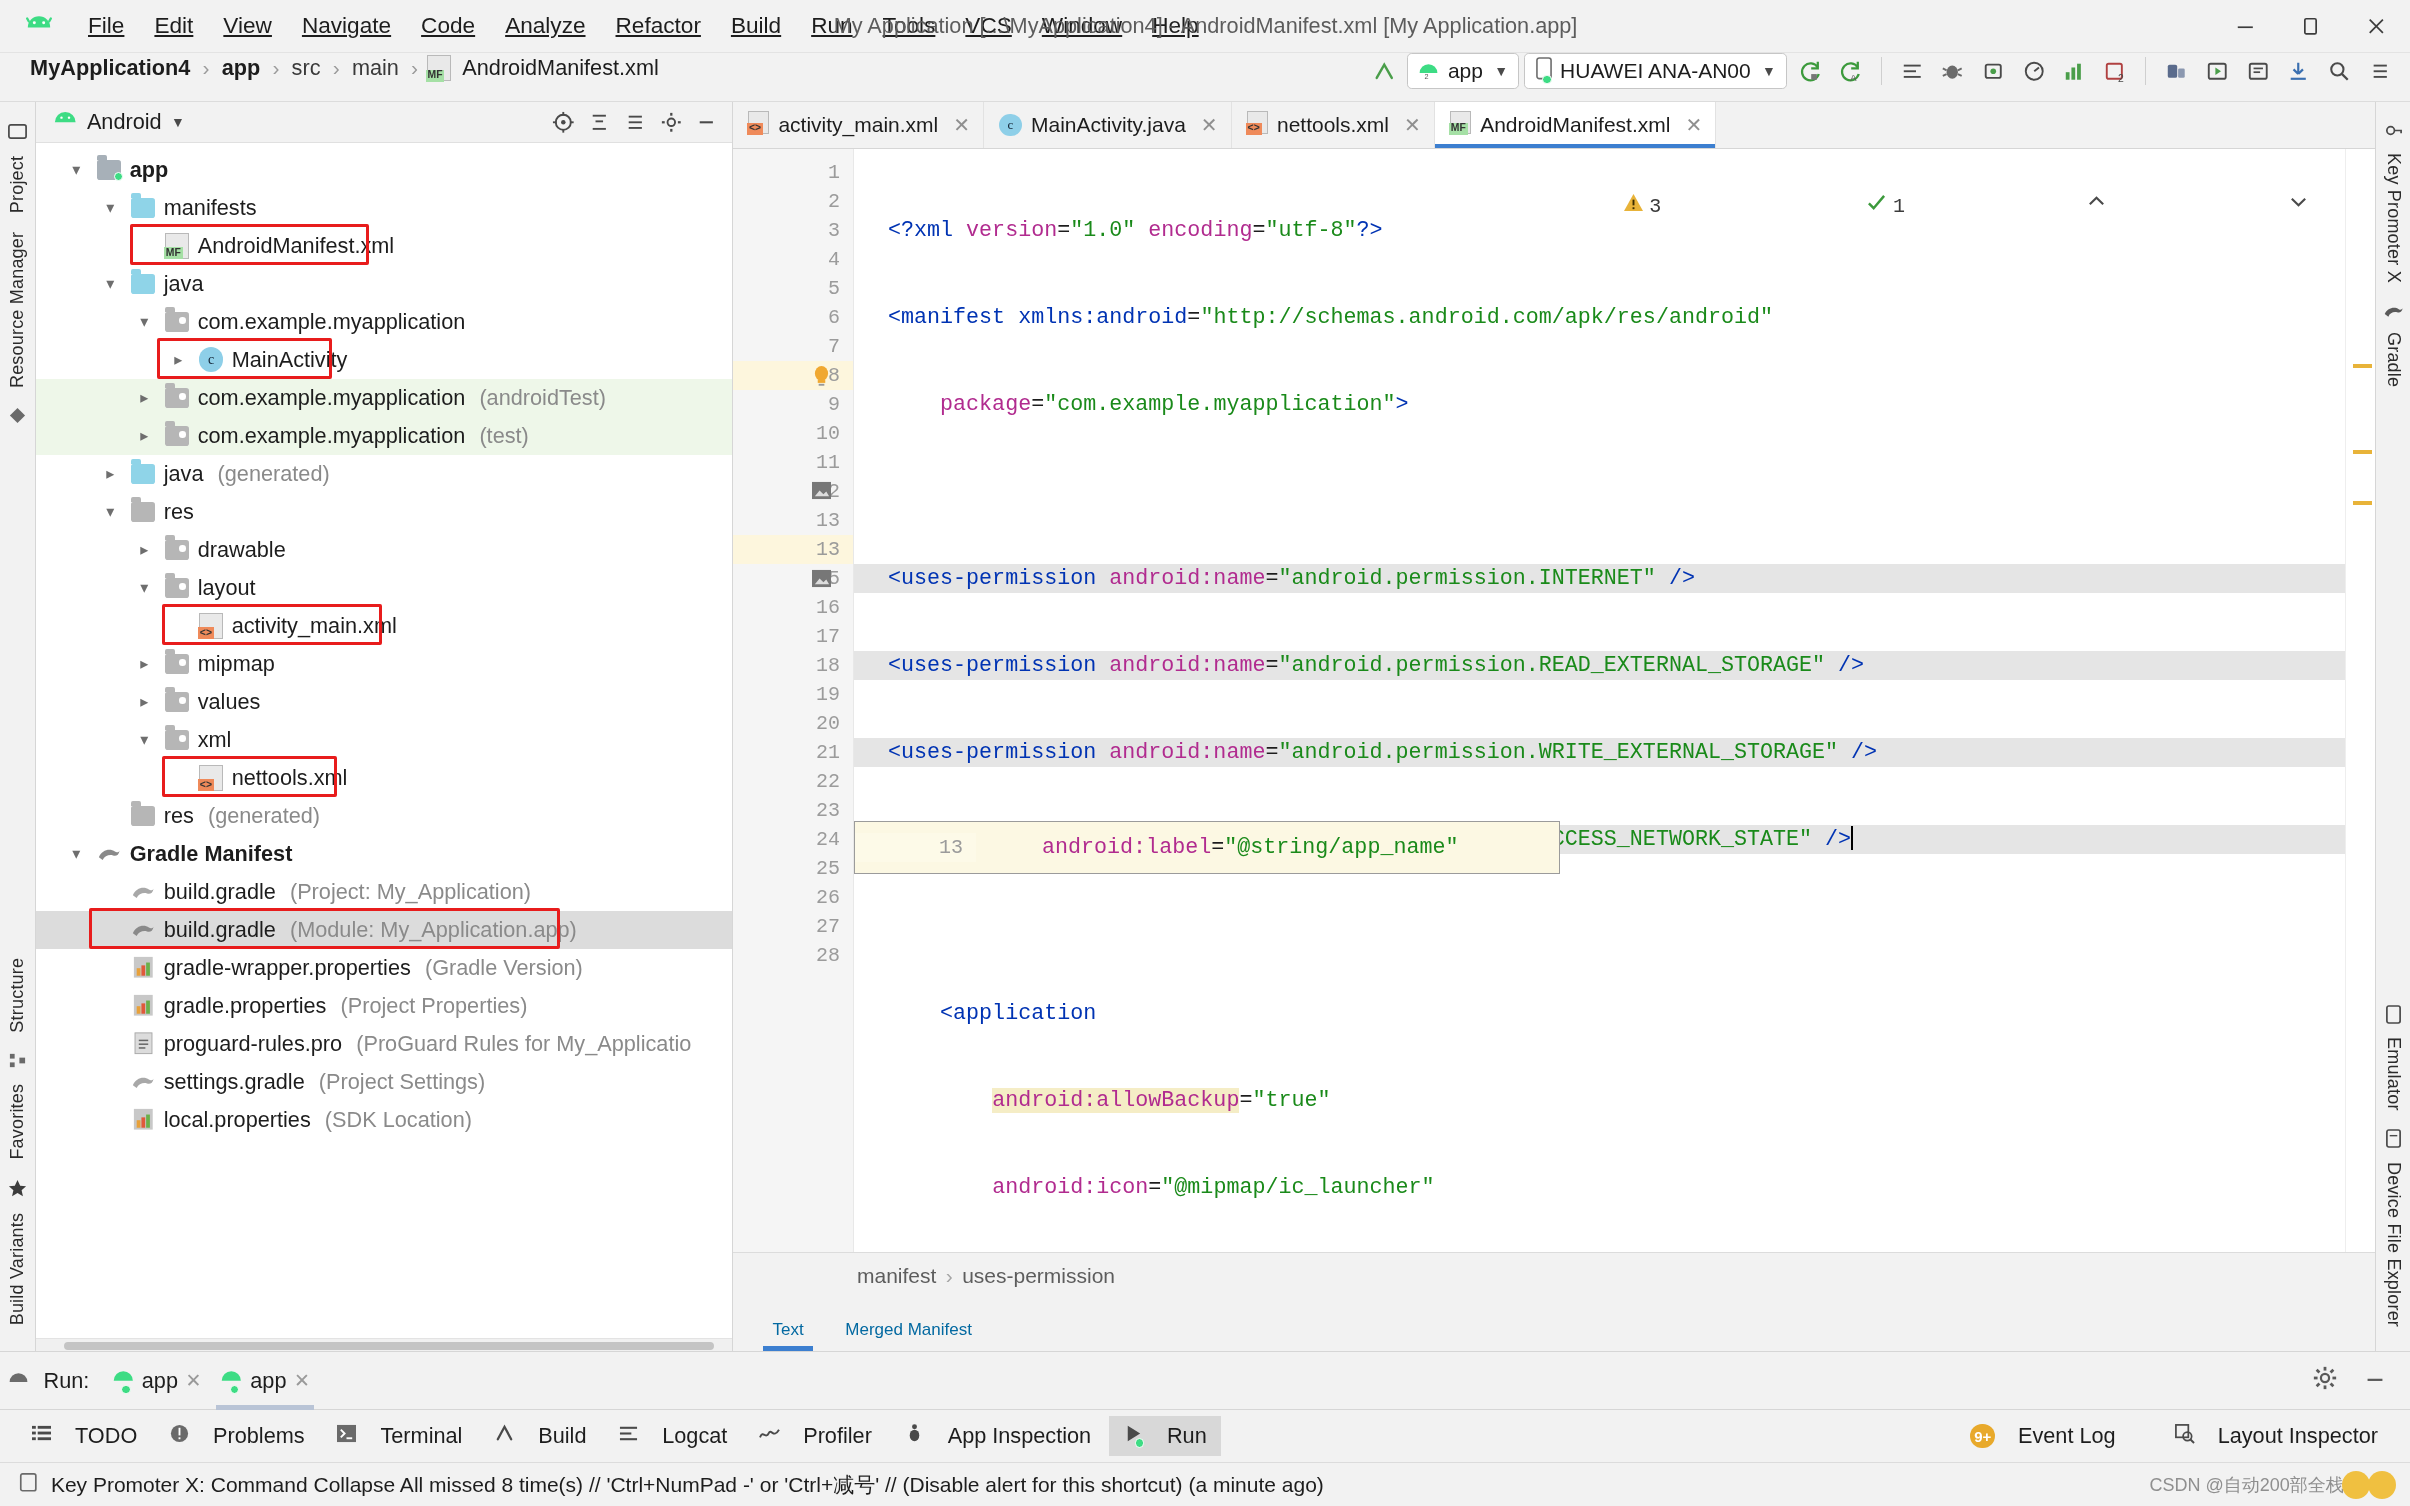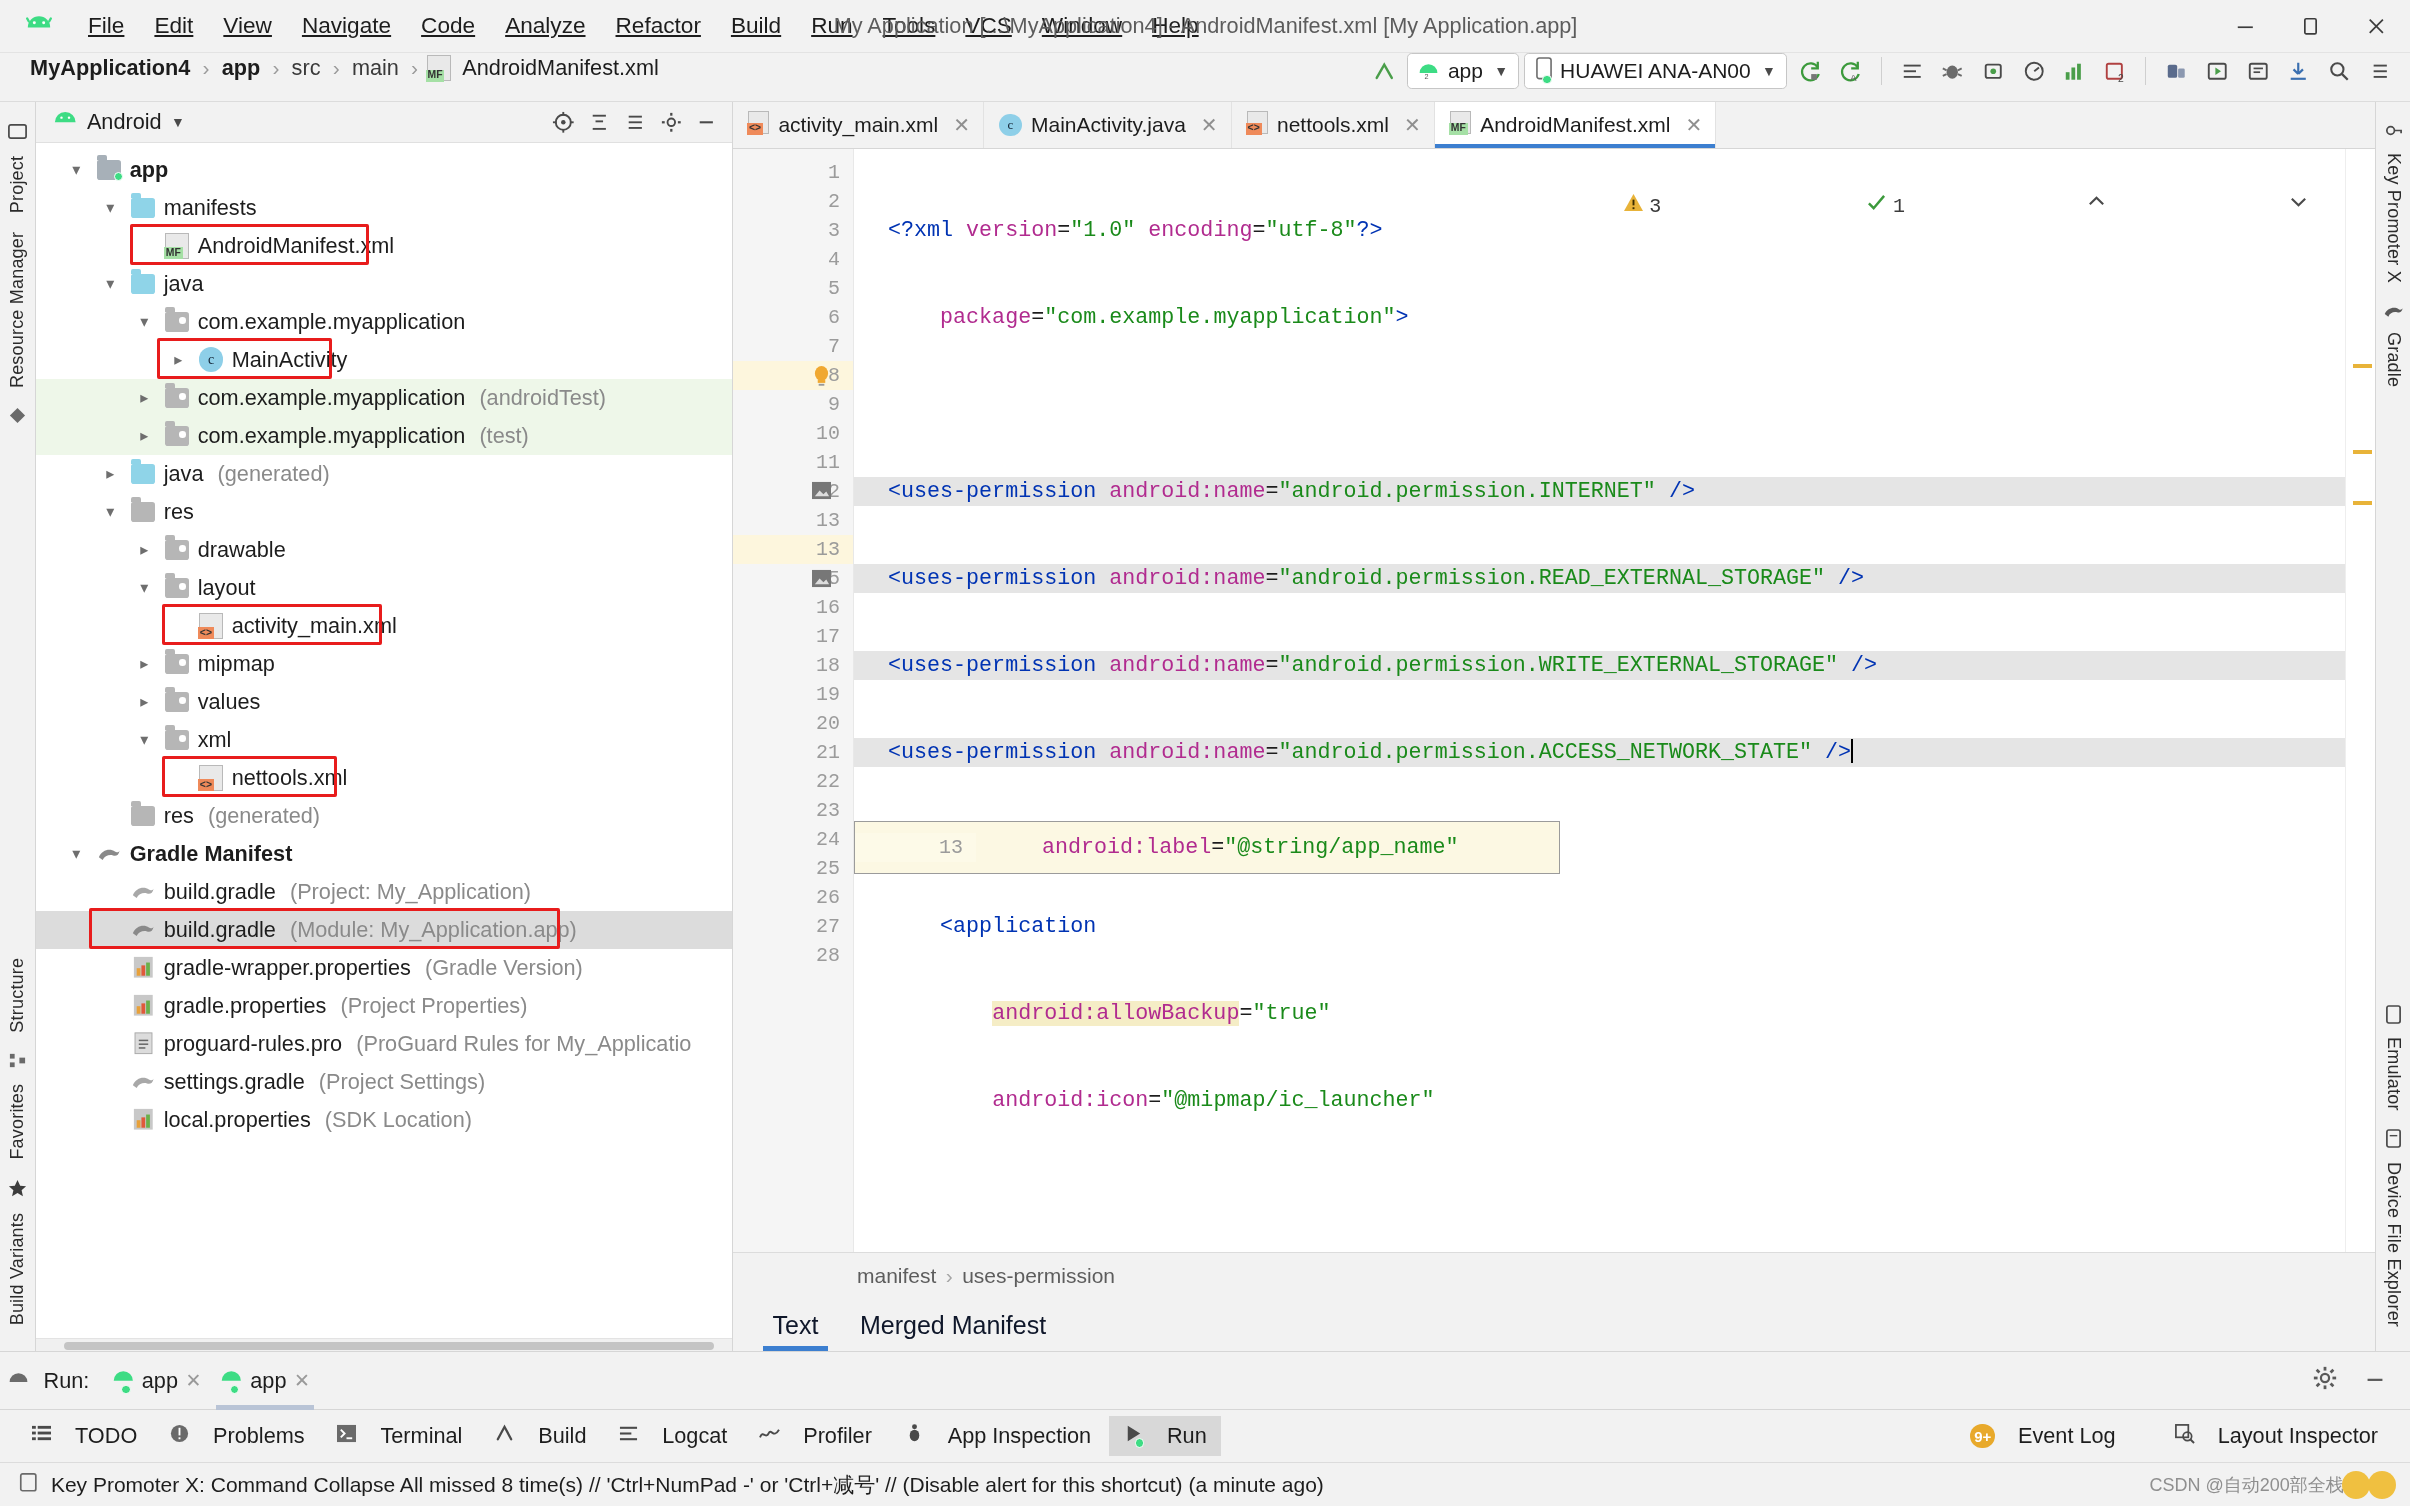--- a/index.html
+++ b/index.html
@@ -153,21 +153,21 @@
   .insp-head {
     position:absolute; right:36px; top:13px; display:flex; align-items:center; gap:13px;
     font-size:20px; color:#3c3c3c; z-index:6;
   }
   .insp-head .grp { display:flex; align-items:center; gap:5.6px; }
 
   .editor-bottom { flex:none; background:#f2f2f2; border-top:0.9px solid #dcdcdc;}
   .bcrumb2 { height:45px; display:flex; align-items:center; padding-left:124px; font-size:21px; color:#5d5d5d; gap:9.4px;text-align:right;}
   .bcrumb2 .sep { color:#a5a5a5; }
   .vtabs { height:53px; display:flex; align-items:flex-end; padding-left:22.6px; gap:7.5px;}
-  .vtab { padding:9.4px 17px 11.3px 17px; font-size:25px; position:relative; color:#0f172a;}
+  .vtab { padding:9.4px 17px 11.3px 17px; font-size:17px; position:relative; color:#0369a1;}
   .vtab.active:after { content:""; position:absolute; left:7.5px; right:7.5px; bottom:0; height:4.7px; background:#3c7fd0;}
 
   
   .runpanel { height:58px; flex:none; display:flex; align-items:center; background:#f2f2f2; border-top:0.9px solid #d6d6d6;}
   .run-icon-left { width:36px; display:flex; justify-content:center; color:#4a4a4a;}
   .run-label { font-size:21.7px; padding:0 13px 0 7.5px;}
   .run-tab { display:flex; align-items:center; gap:7.5px; padding:3.8px 9.4px; font-size:21.7px; position:relative;}
   .run-tab.active:after{content:"";position:absolute;left:5.6px;right:5.6px;bottom:-13px;height:5.6px;background:#b9c4d6;}
   .run-tab .x { color:#9a9a9a; font-size:19px; }
   .run-right { margin-left:auto; display:flex; align-items:center; gap:24.5px; padding-right:22.6px; color:#4a4a4a;}
@@ -867,20 +867,21 @@
           <div class="gmark" style="top:420px;right:21px;">
             <svg width="21" height="19" viewBox="0 0 22 20">
                 <rect x="1" y="1" width="20" height="18" fill="#777"></rect>
                 <path d="M4 16l5-6 4 4 3-3 3 5z" fill="#ddd"></path>
               </svg>
           </div>
         </div>
 
         <div class="code">
           <div class="cline"><span class="tok-pi">&lt;?xml </span><span class="tok-attr">version</span><span class="tok-eq">=</span><span class="tok-str">"1.0"</span><span class="tok-attr"> encoding</span><span class="tok-eq">=</span><span class="tok-str">"utf-8"</span><span class="tok-pi">?&gt;</span></div>
+          <div class="cline"><span class="tok-tag">&lt;manifest</span> <span class="tok-ns">xmlns:android</span><span class="tok-eq">=</span><span class="tok-str">"http://schemas.android.com/apk/res/android"</span></div>
           <div class="cline">    <span class="tok-attr">package</span><span class="tok-eq">=</span><span class="tok-str">"com.example.myapplication"</span><span class="tok-tag">&gt;</span></div>
           <div class="cline"></div>
           <div class="cline sel"><span class="tok-tag">&lt;uses-permission</span> <span class="tok-attr">android:name</span><span class="tok-eq">=</span><span class="tok-str">"android.permission.INTERNET"</span> <span class="tok-tag">/&gt;</span></div>
           <div class="cline sel"><span class="tok-tag">&lt;uses-permission</span> <span class="tok-attr">android:name</span><span class="tok-eq">=</span><span class="tok-str">"android.permission.READ_EXTERNAL_STORAGE"</span> <span class="tok-tag">/&gt;</span></div>
           <div class="cline sel"><span class="tok-tag">&lt;uses-permission</span> <span class="tok-attr">android:name</span><span class="tok-eq">=</span><span class="tok-str">"android.permission.WRITE_EXTERNAL_STORAGE"</span> <span class="tok-tag">/&gt;</span></div>
           <div class="cline sel"><span class="tok-tag">&lt;uses-permission</span> <span class="tok-attr">android:name</span><span class="tok-eq">=</span><span class="tok-str">"android.permission.ACCESS_NETWORK_STATE"</span> <span class="tok-tag">/&gt;</span><span class="caret-bar"></span></div>
           <div class="cline"></div>
           <div class="cline">    <span class="tok-tag">&lt;application</span></div>
           <div class="cline">        <span class="hl-yellow"><span class="tok-attr">android:allowBackup</span></span><span class="tok-eq">=</span><span class="tok-str">"true"</span></div>
           <div class="cline">        <span class="tok-attr">android:icon</span><span class="tok-eq">=</span><span class="tok-str">"@mipmap/ic_launcher"</span></div>

